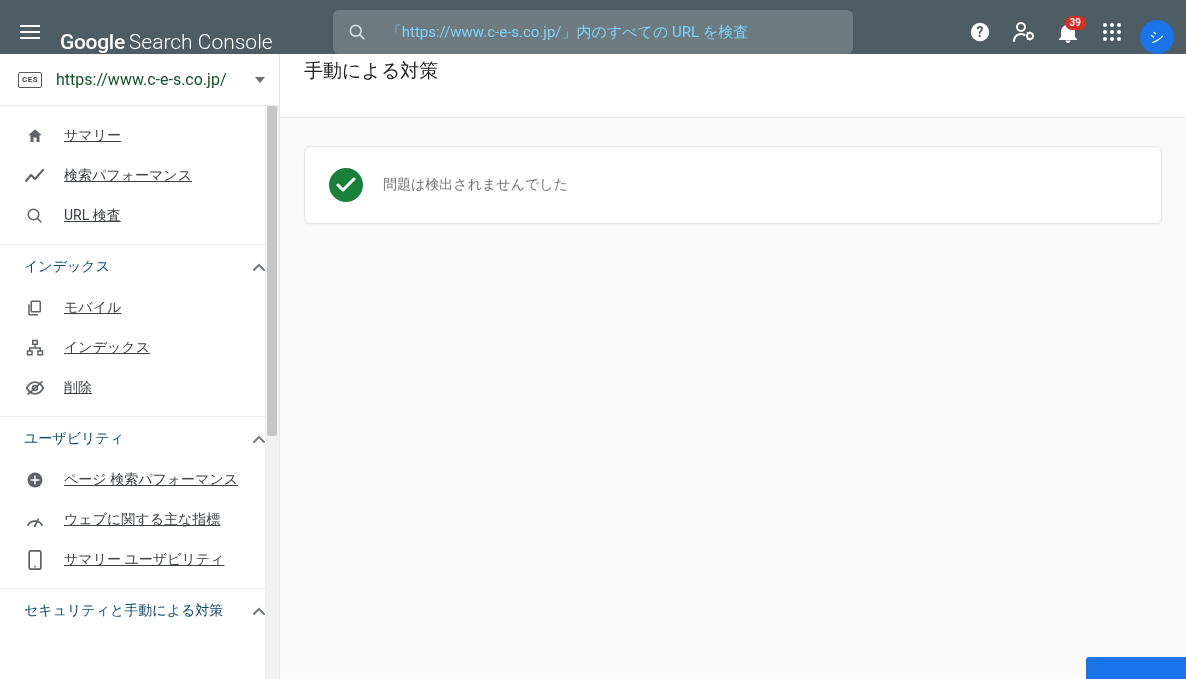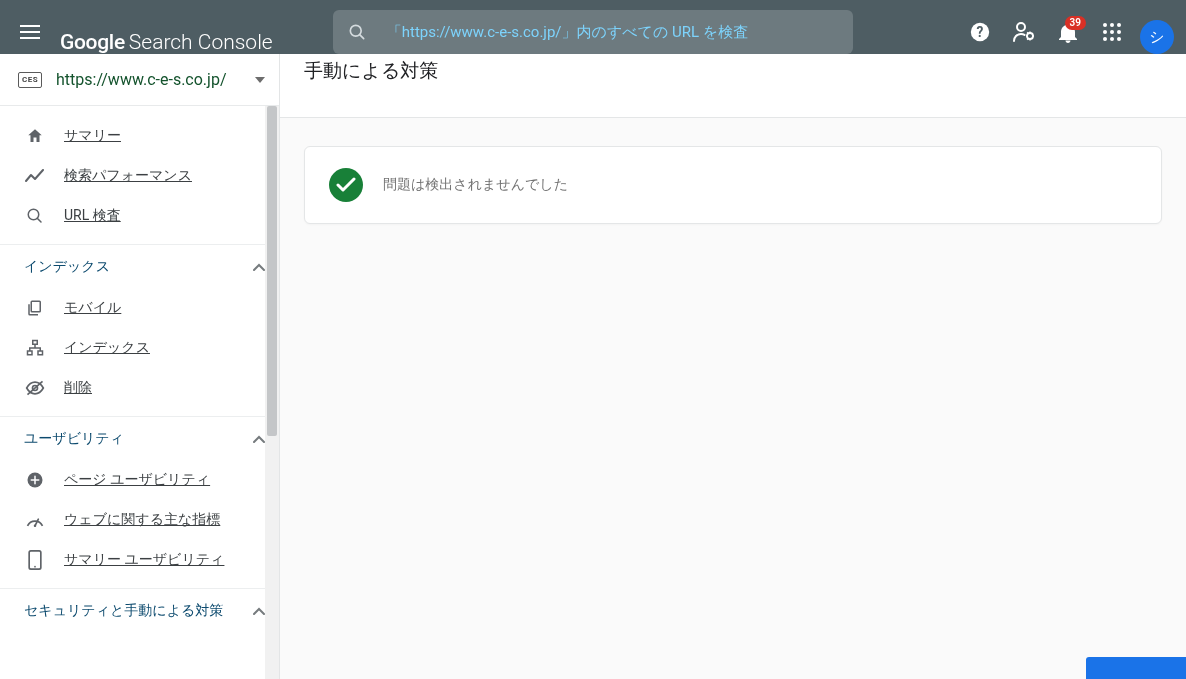--- a/index.html
+++ b/index.html
@@ -305,21 +305,21 @@
               </svg>
             </span>
         </div>
         <div class="nav-item">
           <span class="nav-ic">
               <svg width="18" height="18" viewBox="0 0 24 24">
                 <circle cx="12" cy="12" r="10" fill="#5f6368"></circle>
                 <path d="M12 7v10M7 12h10" stroke="#fff" stroke-width="2" stroke-linecap="round"></path>
               </svg>
             </span>
-          <span class="nav-label">ページ ユーザビリティ</span>
+          <span class="nav-label">ページ 検索パフォーマンス</span>
         </div>
         <div class="nav-item">
           <span class="nav-ic">
               <svg width="20" height="16" viewBox="0 0 24 18" fill="none">
                 <path d="M3 16a10 10 0 0118 0" stroke="#5f6368" stroke-width="2"></path>
                 <path d="M12 16l4-8" stroke="#5f6368" stroke-width="2" stroke-linecap="round"></path>
                 <circle cx="12" cy="16" r="1.5" fill="#5f6368"></circle>
               </svg>
             </span>
           <span class="nav-label">ウェブに関する主な指標</span>

